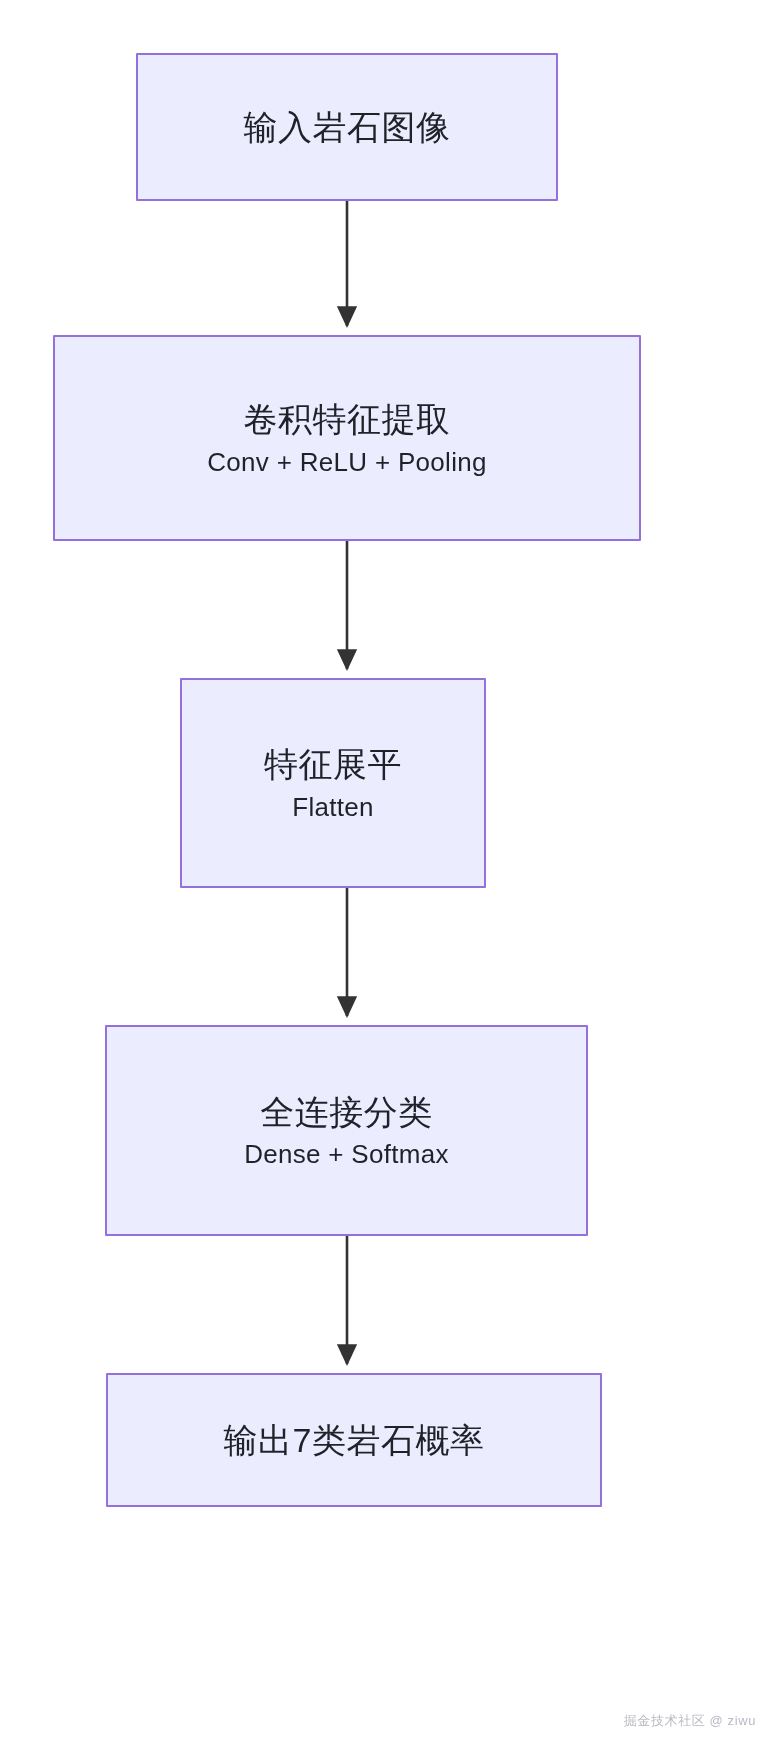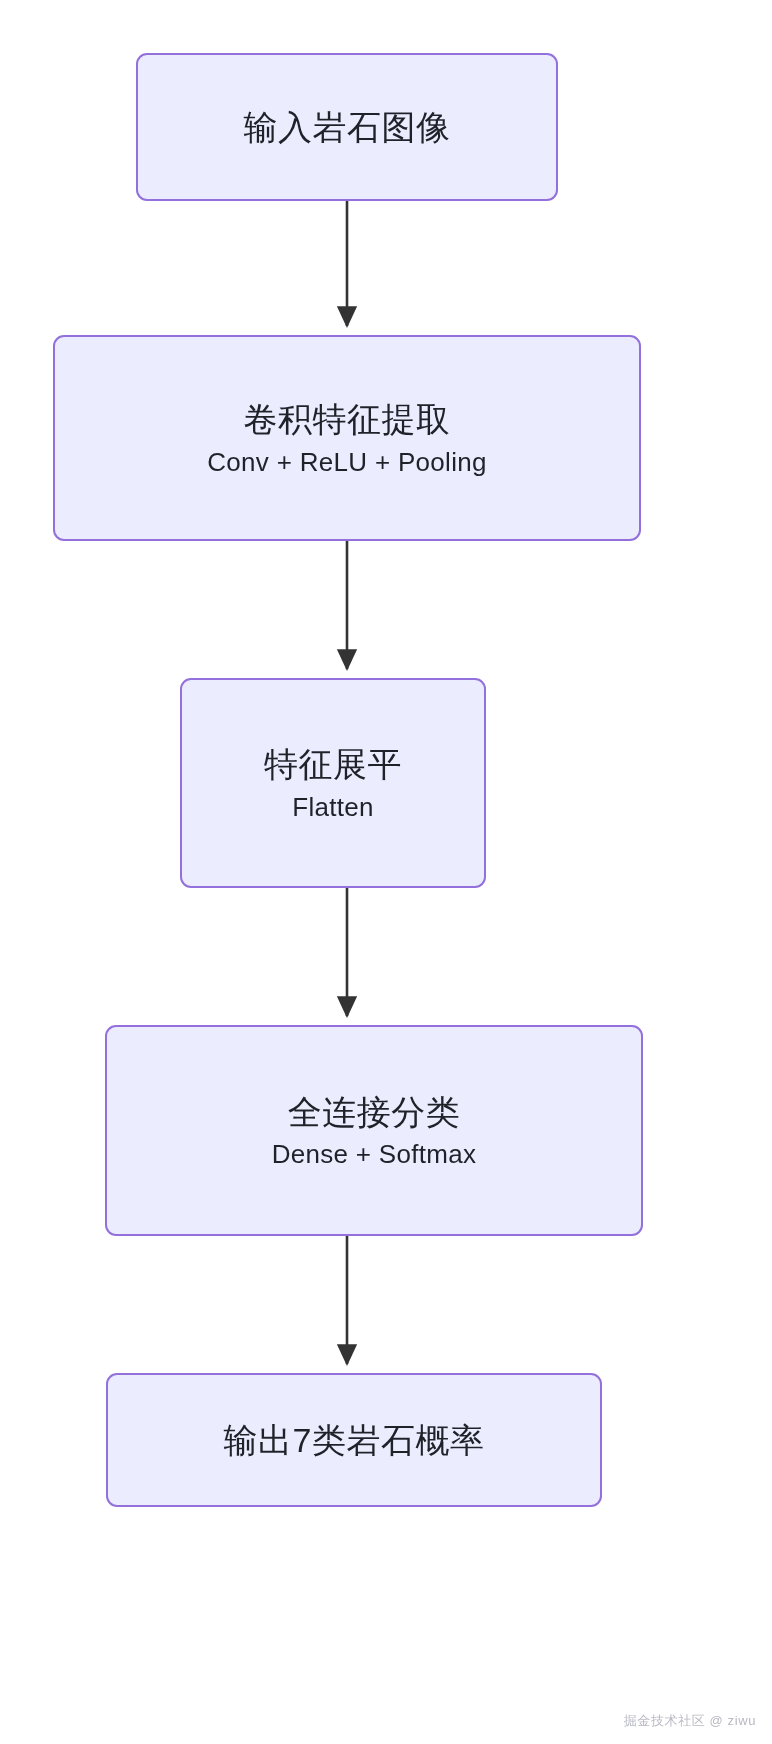--- a/index.html
+++ b/index.html
@@ -30,21 +30,21 @@
     width: 772px;
     height: 1744px;
     pointer-events: none;
   }
 
   .node {
     position: absolute;
     box-sizing: border-box;
     background: #ececff;
     border: 2px solid #9370db;
-    border-radius: 11px;
+    border-radius: 1px;
     display: flex;
     flex-direction: column;
     align-items: center;
     justify-content: center;
     color: #1f2329;
     text-align: center;
     line-height: 1.42;
   }
 
   .node-line {
@@ -59,21 +59,21 @@
 
   .node-line.en {
     font-size: 26px;
     letter-spacing: 0.3px;
   }
 
   
   #node-input      { left: 136px; top: 53px;   width: 422px; height: 148px; }
   #node-conv       { left: 53px;  top: 335px;  width: 588px; height: 206px; text-align: center; }
   #node-flatten    { left: 180px; top: 678px;  width: 306px; height: 210px; }
-  #node-dense      { left: 105px; top: 1025px; width: 538px; height: 211px; }
+  #node-dense      { left: 105px; top: 1025px; width: 483px; height: 211px; }
   #node-output     { left: 106px;  top: 1373px; width: 496px; height: 134px; }
 
   .watermark {
     position: absolute;
     right: 16px;
     bottom: 14px;
     font-size: 13px;
     color: #b9b9c4;
     letter-spacing: 0.6px;
     white-space: nowrap;

